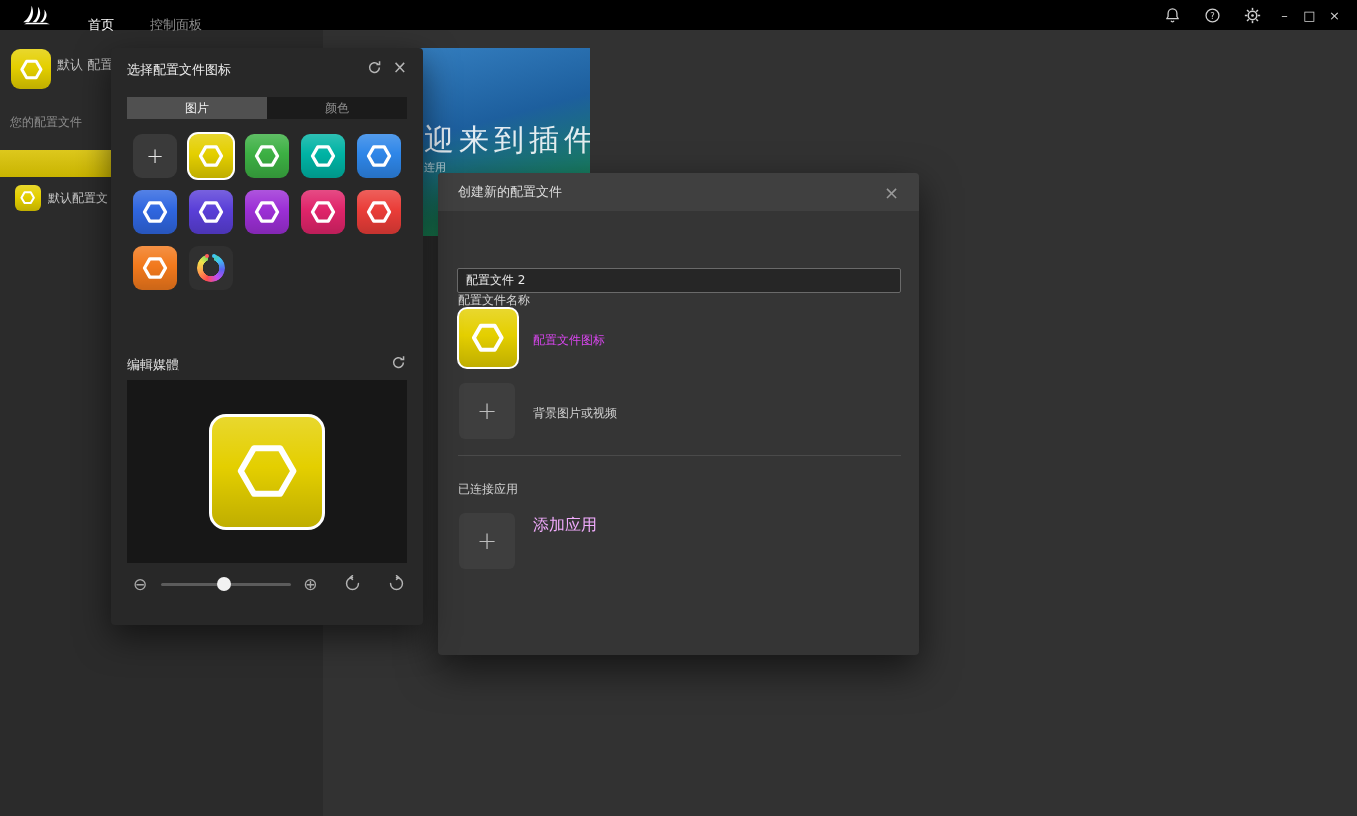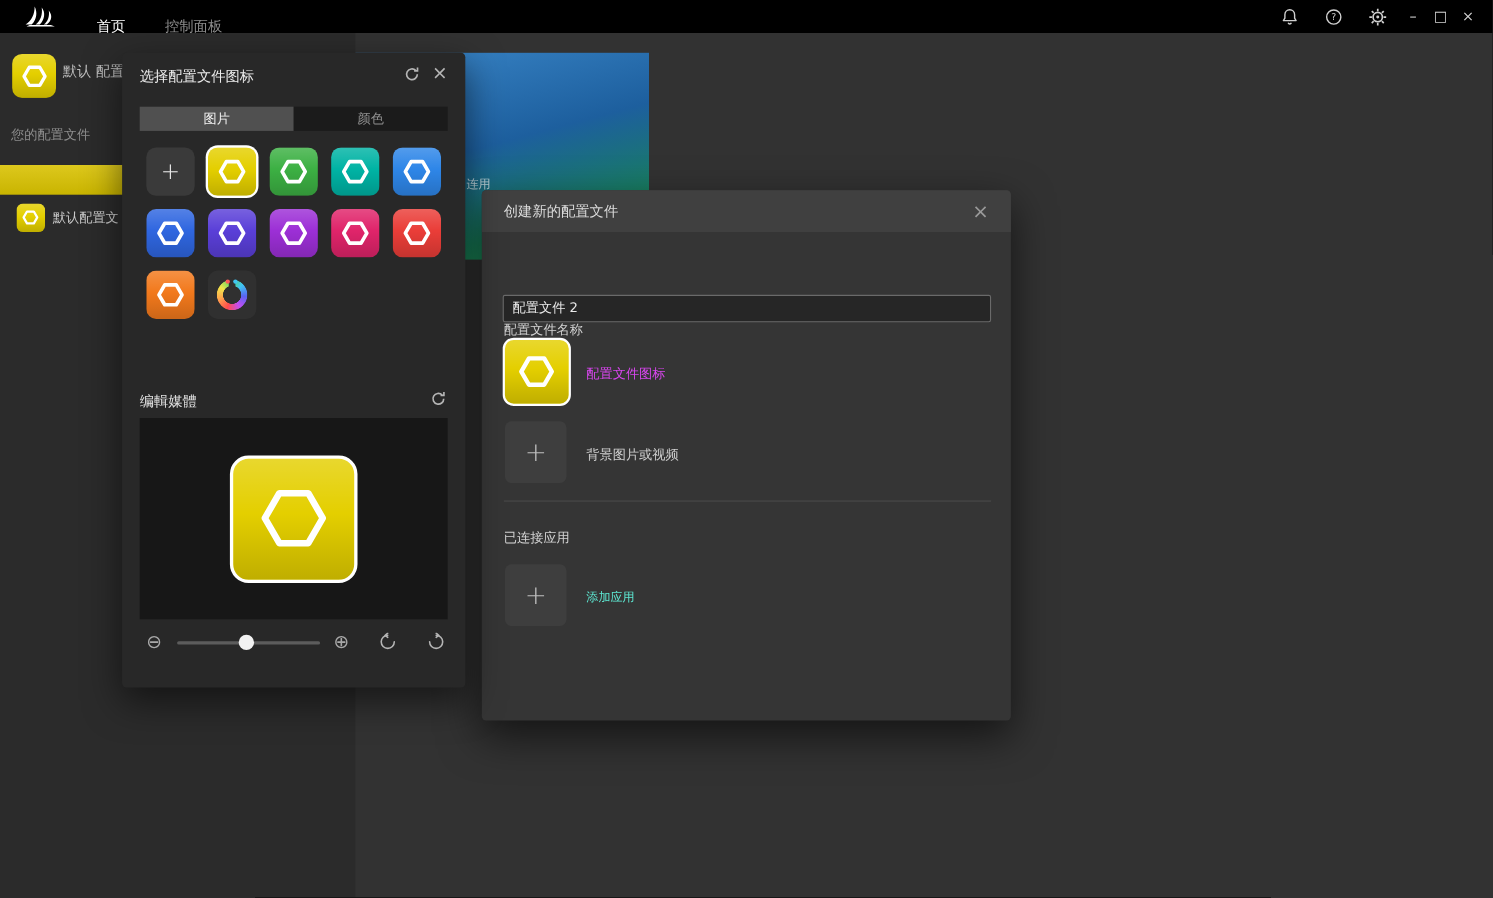--- a/index.html
+++ b/index.html
@@ -95,21 +95,21 @@
     border:2px solid #ffffff; }
   .cd-icon-label { position:absolute; left:95px; top:159px; font-size:12px; color:#d946ef; }
   .cd-add-tile { position:absolute; width:56px; height:56px; border-radius:6px; background:#3e3e3e;
     display:flex; align-items:center; justify-content:center; }
   .cd-add-tile .plus { color:#bdbdbd; font-size:24px; font-weight:300; line-height:1; }
   .cd-bg-tile { left:21px; top:210px; }
   .cd-bg-label { position:absolute; left:95px; top:232px; font-size:12px; color:#d0d0d0; }
   .cd-divider { position:absolute; left:20px; right:18px; top:282px; height:1px; background:#4a4a4a; }
   .cd-apps-label { position:absolute; left:20px; top:308px; font-size:12px; color:#d2d2d2; }
   .cd-app-tile { left:21px; top:340px; }
-  .cd-app-label { position:absolute; left:95px; top:362px; font-size:11px; color:#5eead4; }
+  .cd-app-label { position:absolute; left:95px; top:342px; font-size:16px; color:#f0abfc; }
   .cd-buttons { position:absolute; right:16px; top:427px; display:flex; gap:8px; }
   .btn { width:124px; height:24px; border:none; border-radius:2px; font-size:12px;
     font-family:inherit; cursor:default; }
   .btn-create { background:#585858; color:#a3a3a3; }
   .btn-cancel { background:#4d4d4d; color:#ababab; }
 </style>
 </head>
 <body>
 
 <div class="screen">
@@ -176,20 +176,21 @@
           <svg viewBox="0 0 48 48" aria-hidden="true">
             <polygon points="38,24 31,36.1 17,36.1 10,24 17,11.9 31,11.9" fill="none" stroke="#ffffff" stroke-width="4.6" stroke-linejoin="round"></polygon>
           </svg>
         </div>
       <span class="sb-item-label">默认配置文</span>
     </div>
   </aside>
 
   <main class="main">
     <div class="banner" style="background: linear-gradient(165deg, rgb(58, 134, 200) 0%, rgb(29, 95, 158) 45%, rgb(24, 129, 92) 78%, rgb(33, 160, 78) 100%);">
+      <div class="banner-title">迎来到插件</div>
       <div class="banner-sub">连用</div>
     </div>
   </main>
 
   <section class="picker">
     <div class="pk-title">选择配置文件图标</div>
     <span class="pk-refresh">
       <svg viewBox="0 0 16 16">
           <path d="M13.2 8a5.2 5.2 0 1 1-1.6-3.7" fill="none" stroke="#b5b5b5" stroke-width="1.6"></path>
           <path d="M13.4 1.4v3.3h-3.3" fill="none" stroke="#b5b5b5" stroke-width="1.6"></path>

